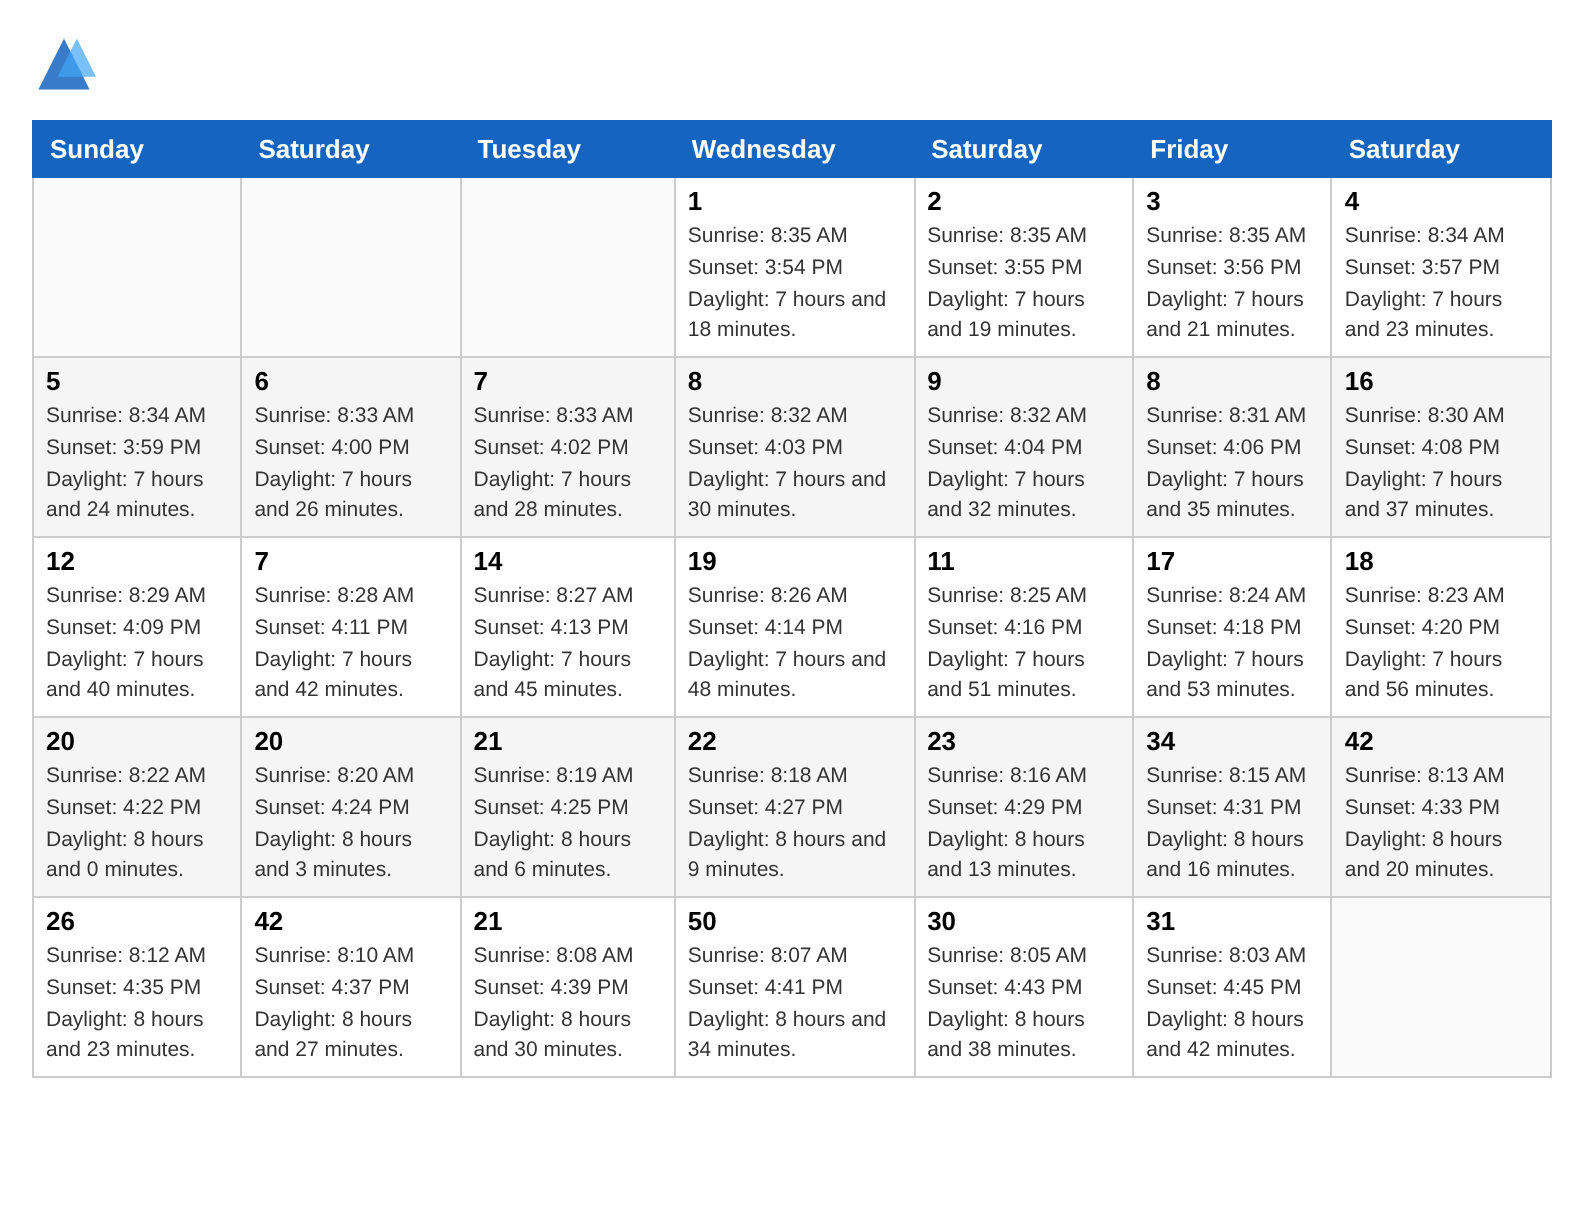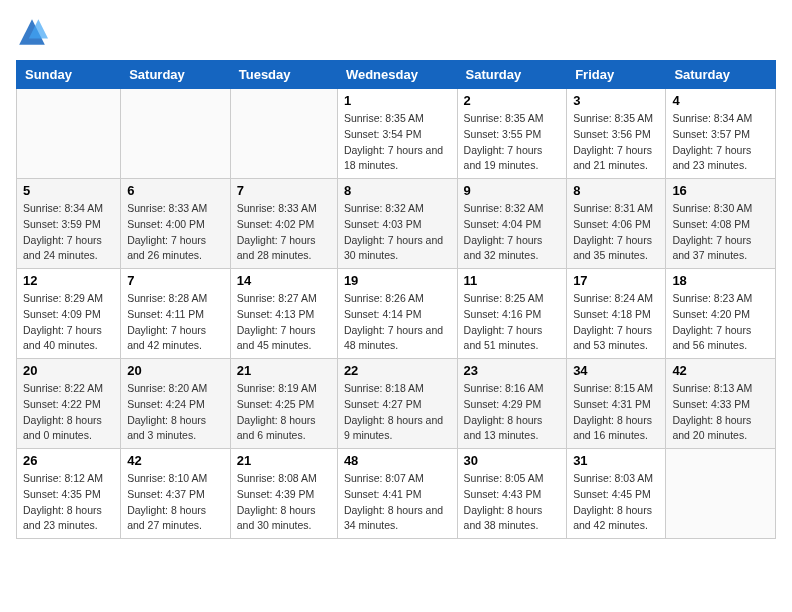--- a/index.html
+++ b/index.html
@@ -233,21 +233,21 @@
         </td>
         <td>
           <div class="day-number">42</div>
           <div class="day-info">Sunrise: 8:10 AM<br>Sunset: 4:37 PM<br>Daylight: 8 hours and 27 minutes.</div>
         </td>
         <td>
           <div class="day-number">21</div>
           <div class="day-info">Sunrise: 8:08 AM<br>Sunset: 4:39 PM<br>Daylight: 8 hours and 30 minutes.</div>
         </td>
         <td>
-          <div class="day-number">48</div>
+          <div class="day-number">50</div>
           <div class="day-info">Sunrise: 8:07 AM<br>Sunset: 4:41 PM<br>Daylight: 8 hours and 34 minutes.</div>
         </td>
         <td>
           <div class="day-number">30</div>
           <div class="day-info">Sunrise: 8:05 AM<br>Sunset: 4:43 PM<br>Daylight: 8 hours and 38 minutes.</div>
         </td>
         <td>
           <div class="day-number">31</div>
           <div class="day-info">Sunrise: 8:03 AM<br>Sunset: 4:45 PM<br>Daylight: 8 hours and 42 minutes.</div>
         </td>

